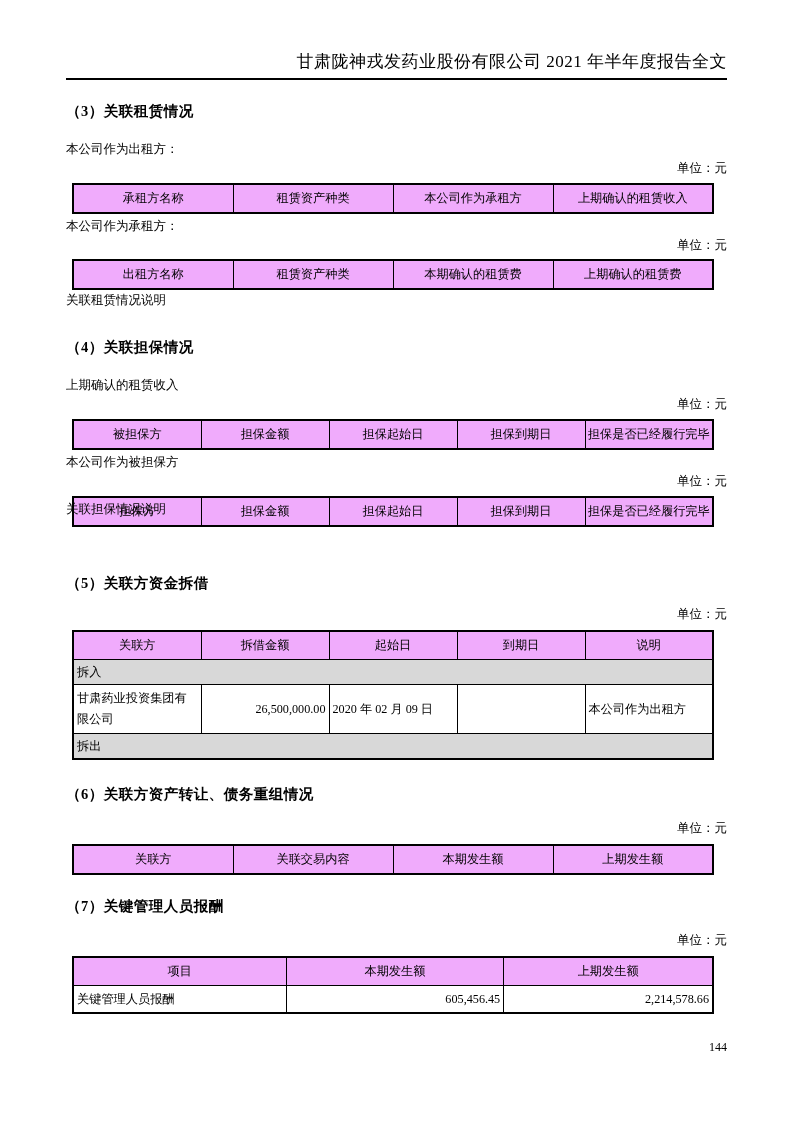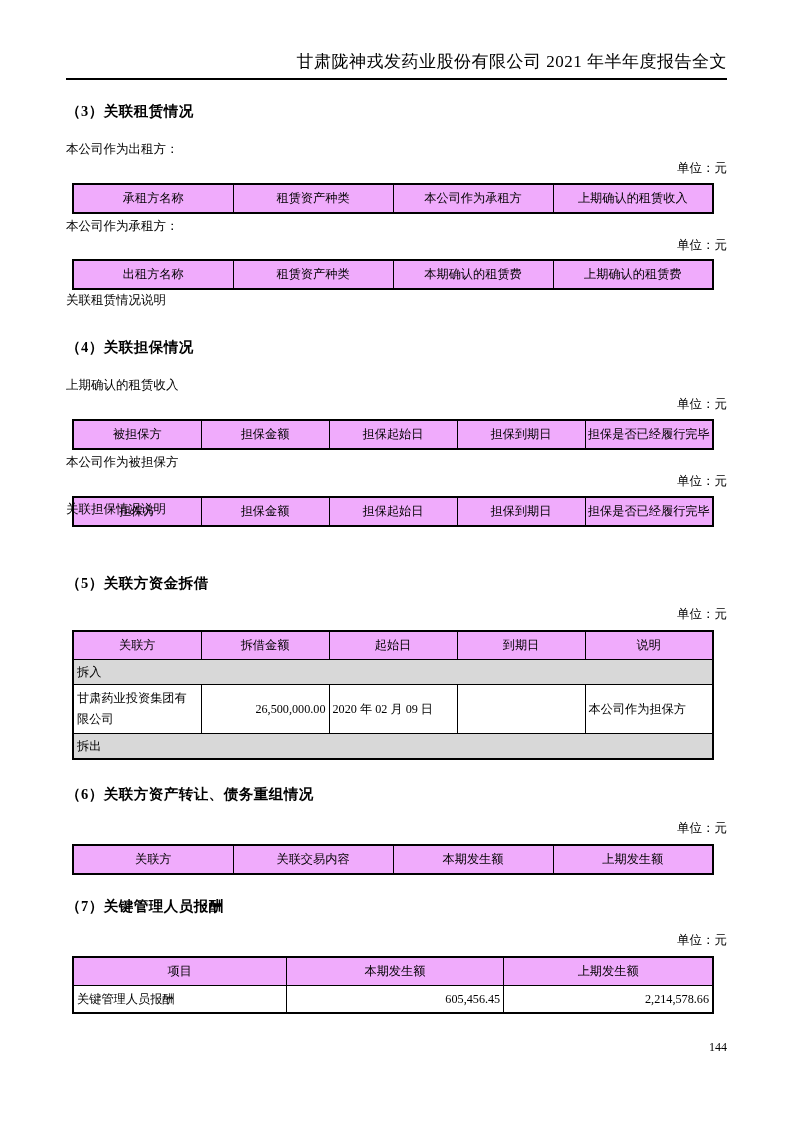--- a/index.html
+++ b/index.html
@@ -207,21 +207,21 @@
         <th>说明</th>
       </tr>
       <tr>
         <td class="band" colspan="5">拆入</td>
       </tr>
       <tr class="t5-data">
         <td class="txt">甘肃药业投资集团有限公司</td>
         <td class="num">26,500,000.00</td>
         <td class="txt">2020 年 02 月 09 日</td>
         <td class="txt"></td>
-        <td class="txt">本公司作为担保方</td>
+        <td class="txt">本公司作为出租方</td>
       </tr>
       <tr>
         <td class="band" colspan="5">拆出</td>
       </tr>
     </tbody>
       </table>
   </div>
 
   <div class="abs sec-heading" style="top:785px">（6）关联方资产转让、债务重组情况</div>
   <div class="abs unit-line" style="top:820px">单位：元</div>

